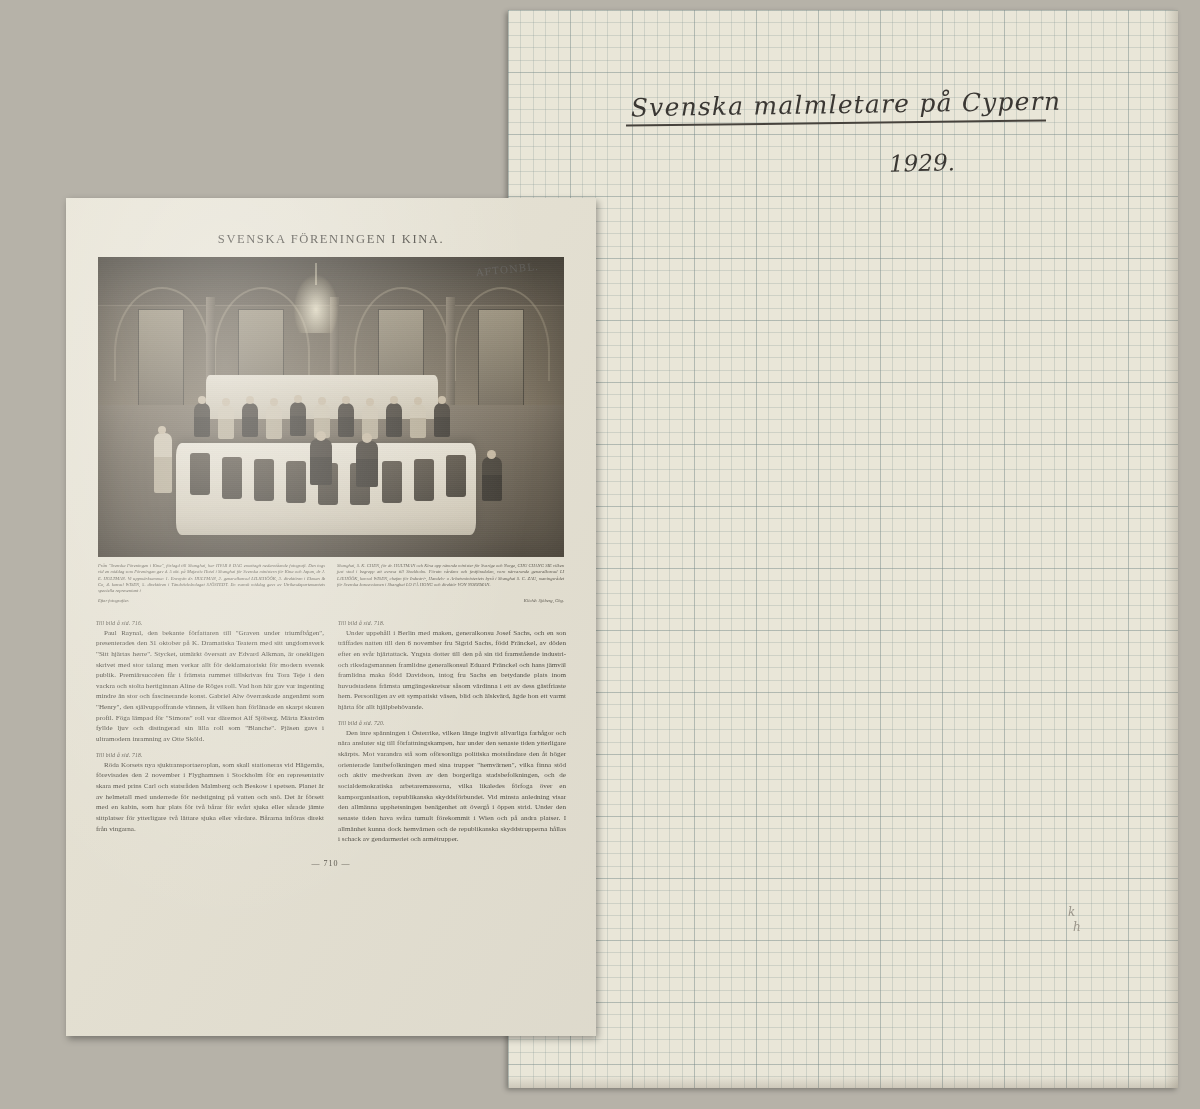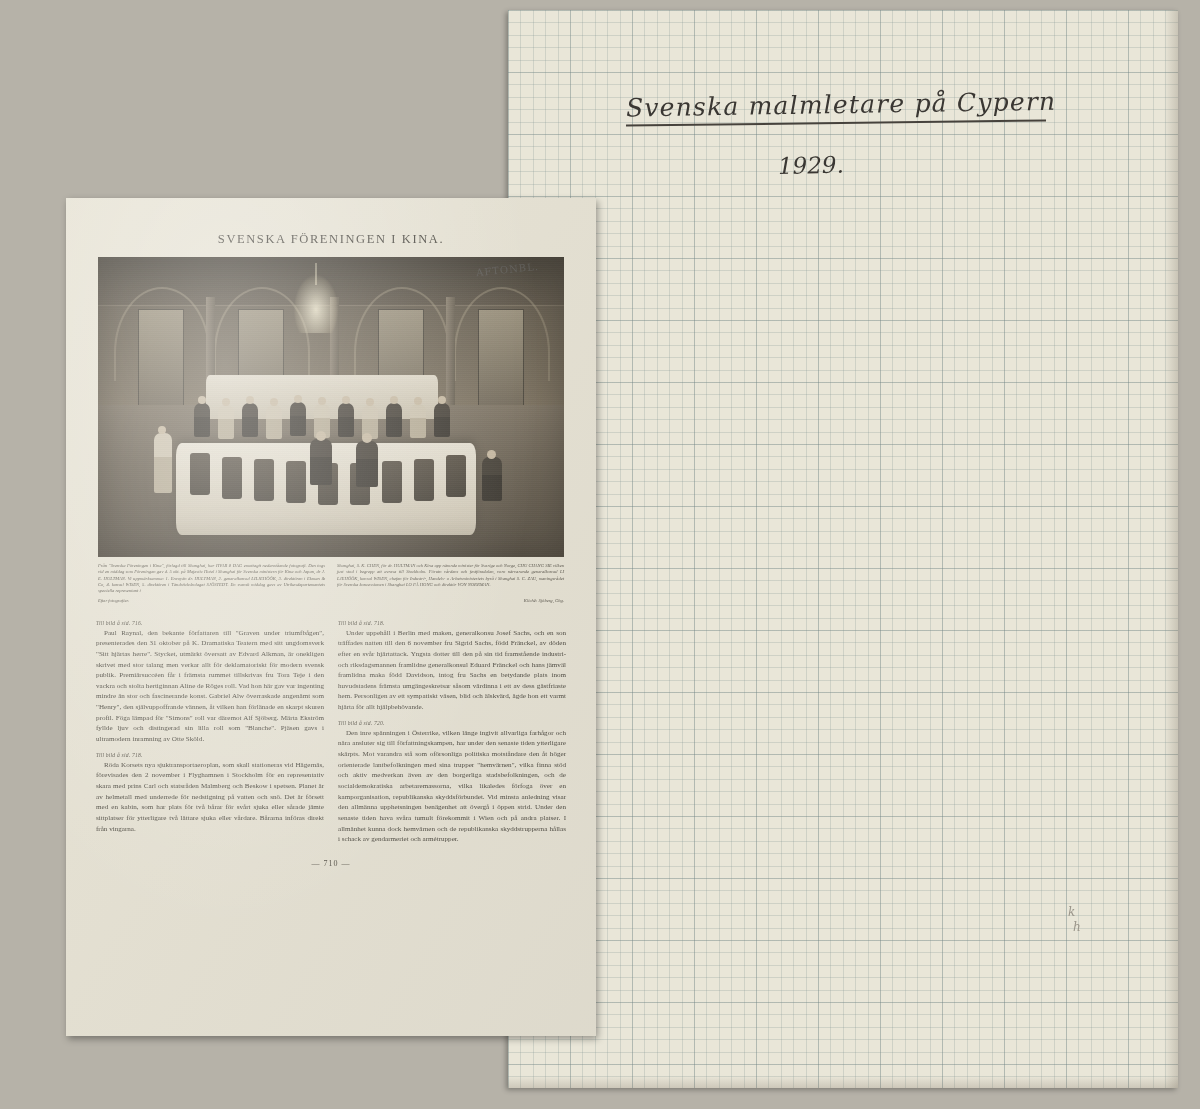--- a/index.html
+++ b/index.html
@@ -20,20 +20,21 @@
 
   
   #album-page {
     position: absolute;
     left: 508px;
     top: 10px;
     width: 670px;
     height: 1078px;
     background: #e9e6d8;
     box-shadow: -2px 2px 5px rgba(0,0,0,0.30);
+    text-align: center;
   }
   #album-grid {
     position: absolute;
     inset: 0;
     background-image:
       repeating-linear-gradient(to right, rgba(120,140,140,0.28) 0 1px, transparent 1px 12.4px),
       repeating-linear-gradient(to bottom, rgba(120,140,140,0.28) 0 1px, transparent 1px 12.4px);
     opacity: 0.85;
   }
   #album-grid-strong {

